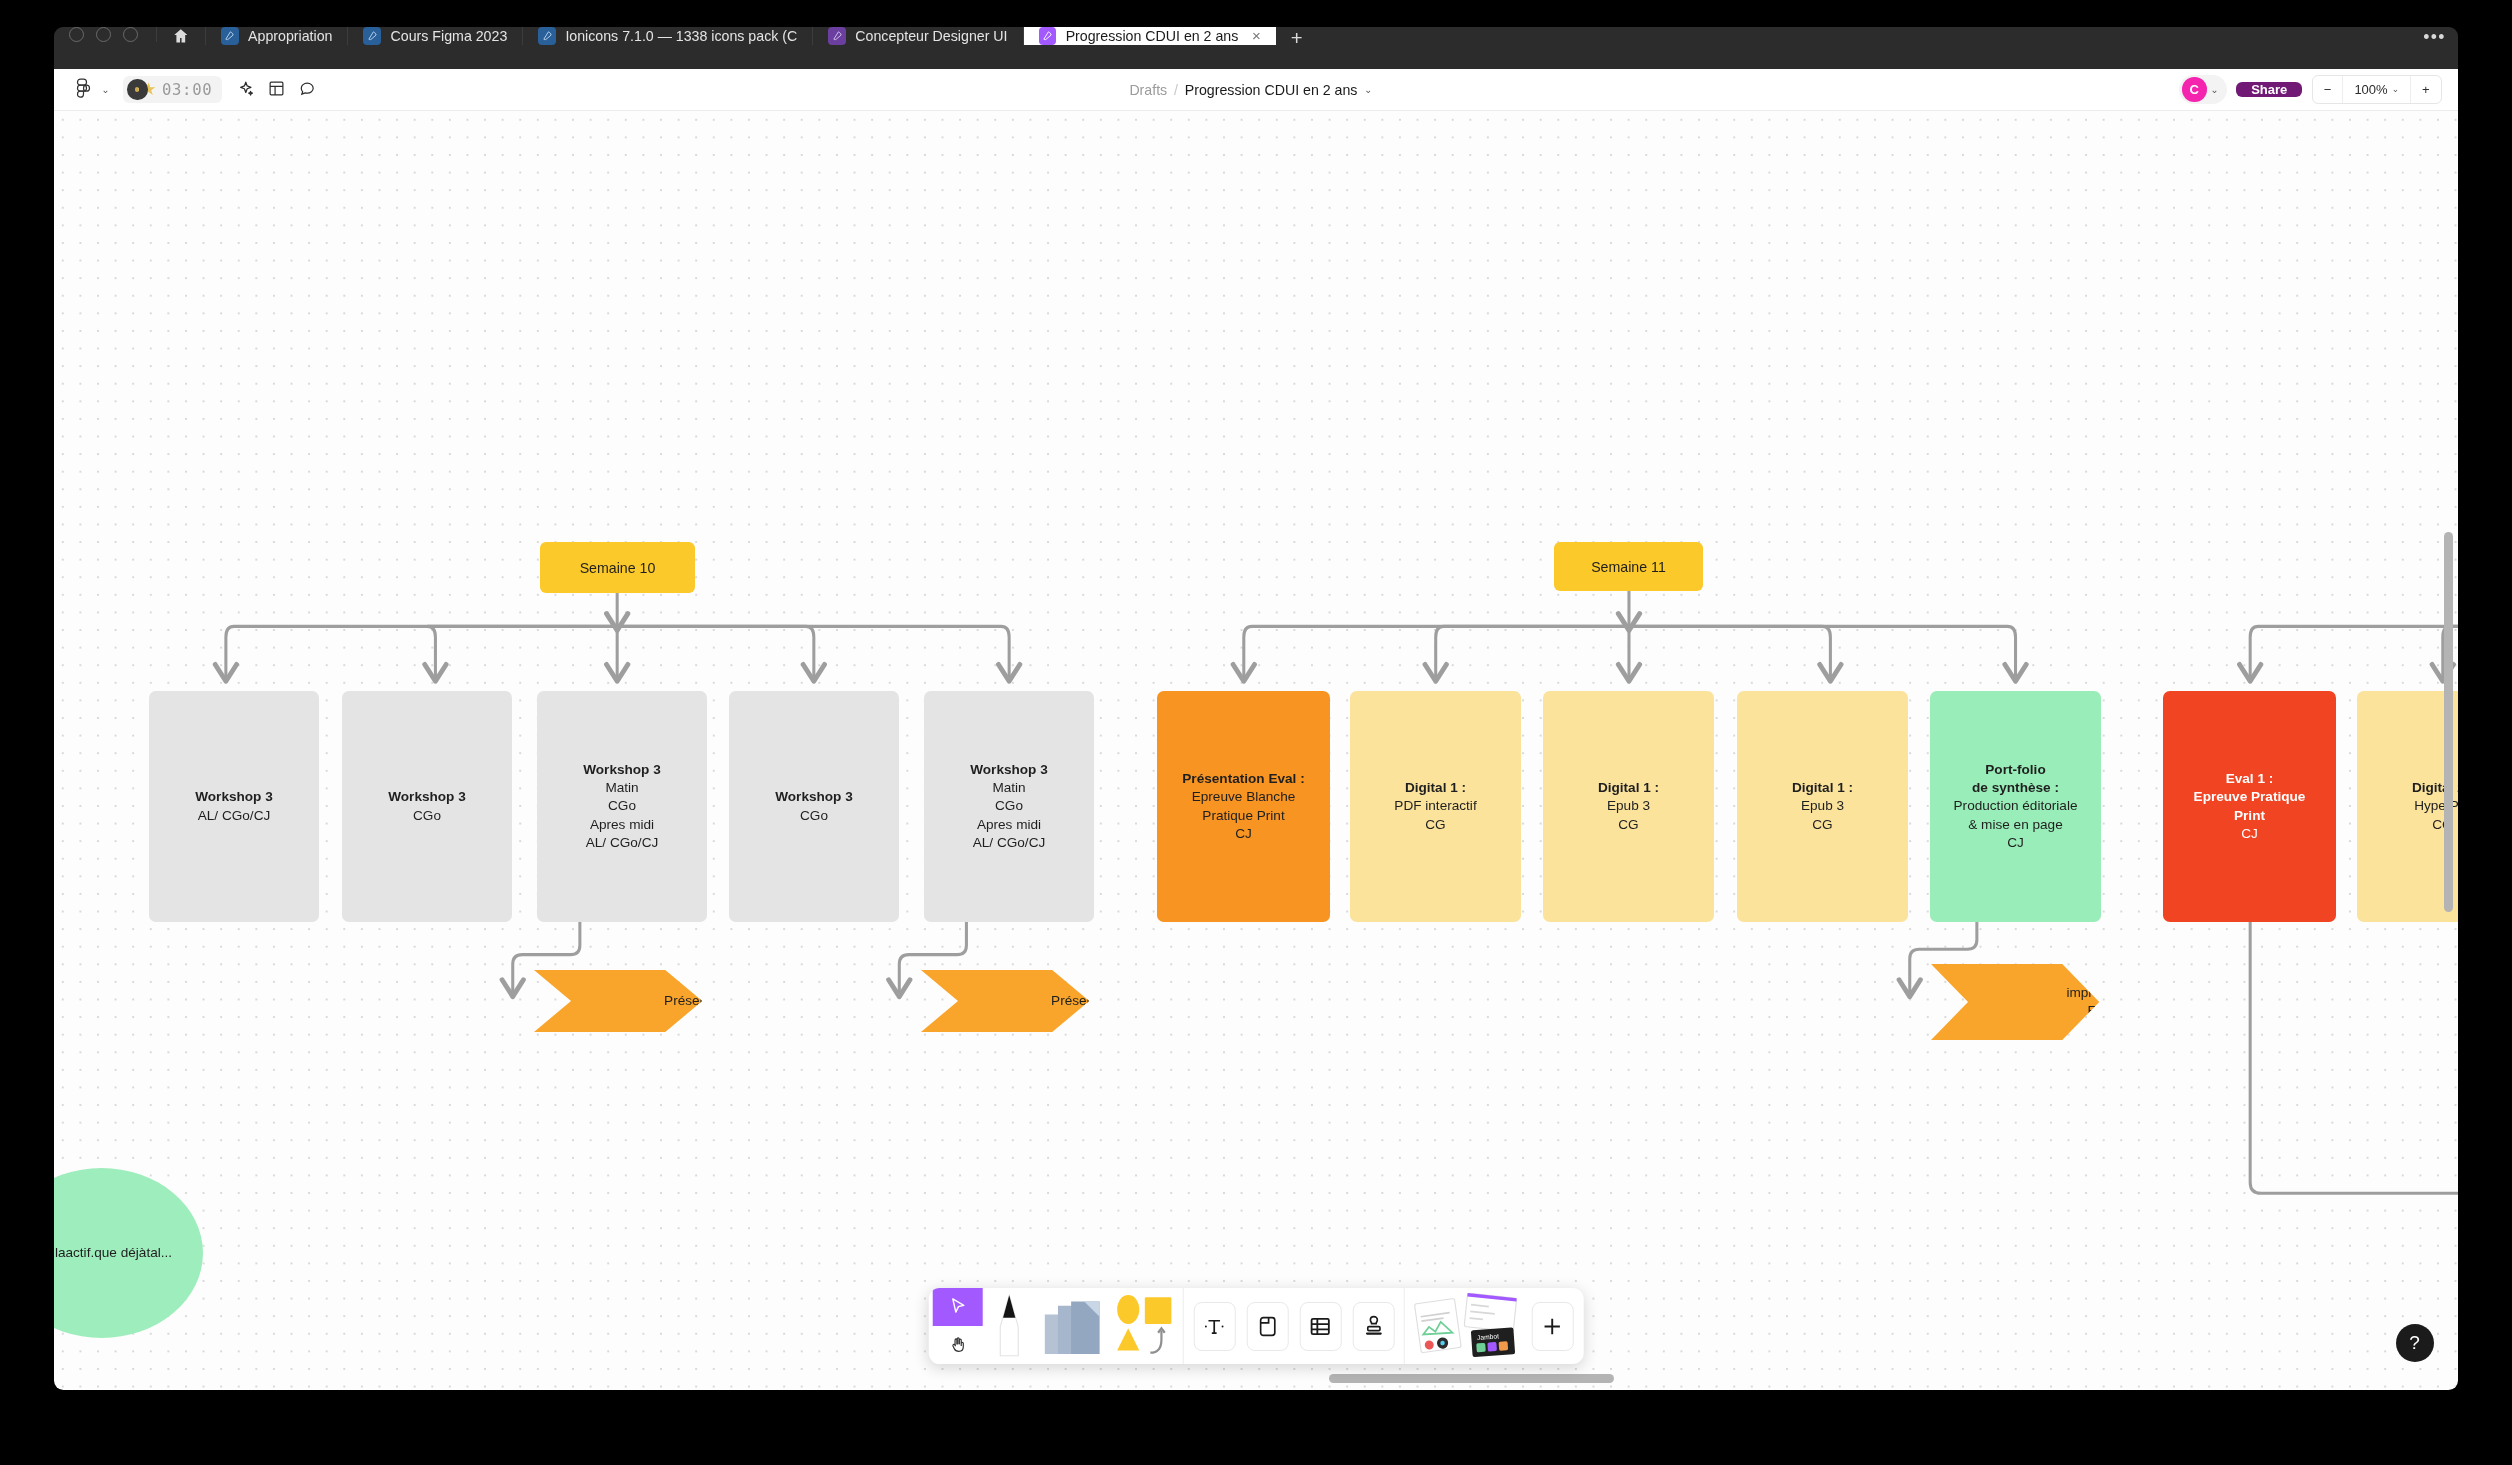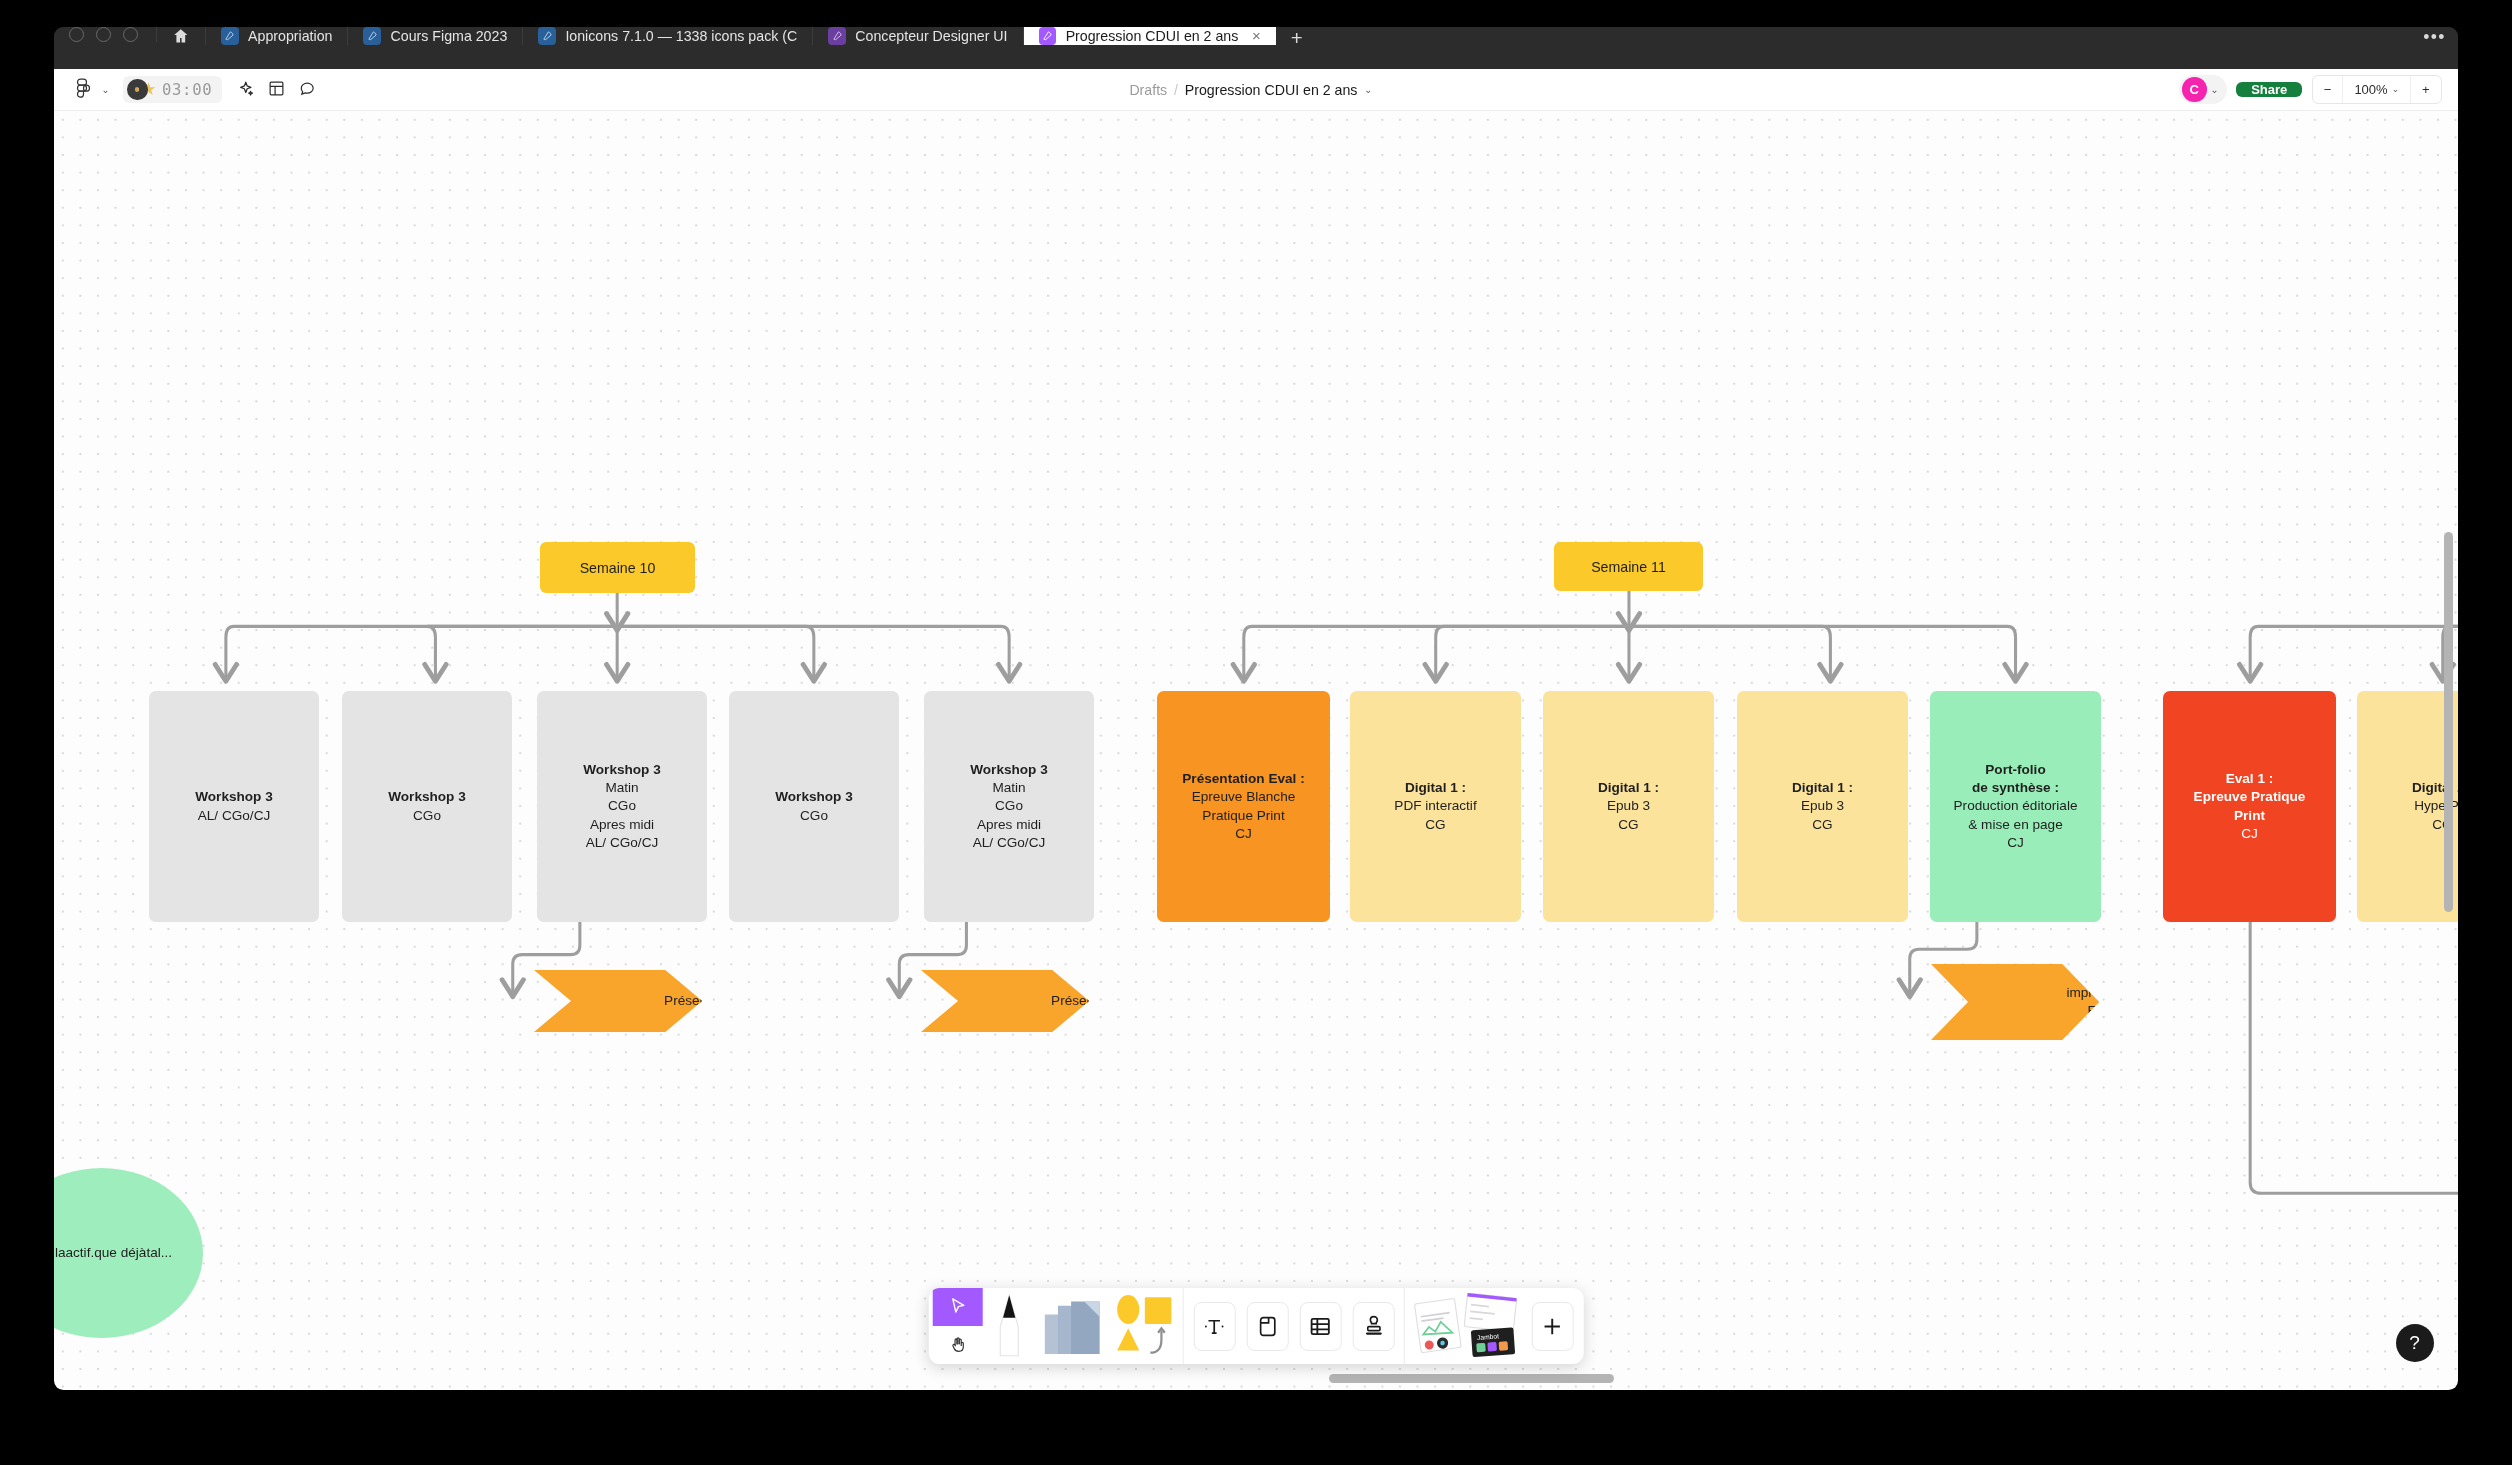--- a/index.html
+++ b/index.html
@@ -126,21 +126,21 @@
     display: flex; align-items: center; gap: 4.1px;
     background: #f3f3f3; border-radius: 15px; padding: 2.7px 8.1px 2.7px 2.7px;
   }
   .avatar {
     width: 24.4px; height: 24.4px; border-radius: 50%;
     background: #f524af; color: #fff;
     display:flex; align-items:center; justify-content:center;
     font-size: 13px; font-weight: 700;
   }
   .share-btn {
-    background: #15803d; color: #fff;
+    background: #701a75; color: #fff;
     border-radius: 6.1px; padding: 0 15px;
     font-size: 13px; font-weight: 700;
   }
   .zoom-group {
     display: flex; align-items: center;
     border: 0.7px solid #e6e6e6; border-radius: 6.1px; height: 28.5px;
   }
   .zoom-cell {
     display: flex; align-items: center; justify-content: center;
     height: 100%; padding: 0 11px; font-size: 13px; color: #2c2c2c;

